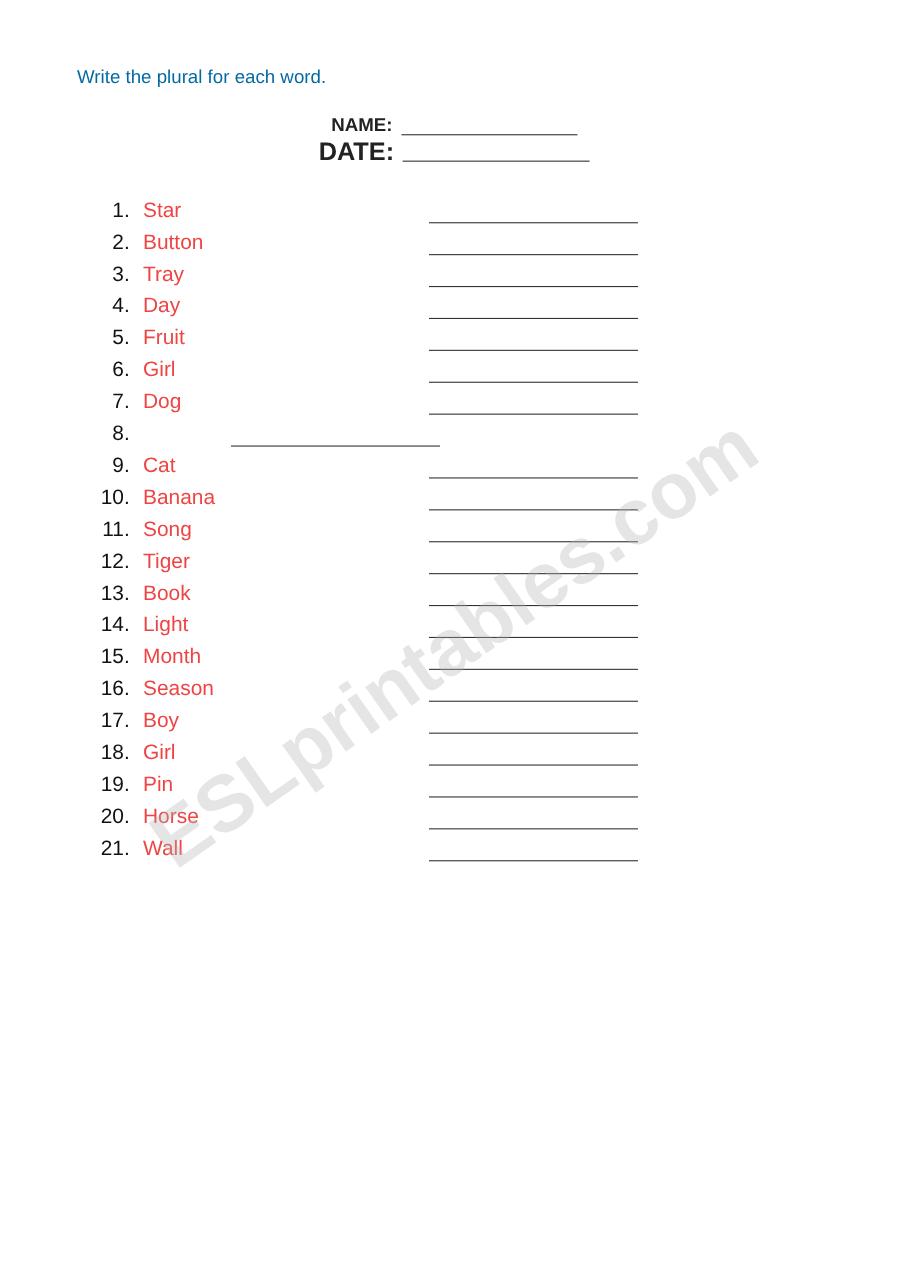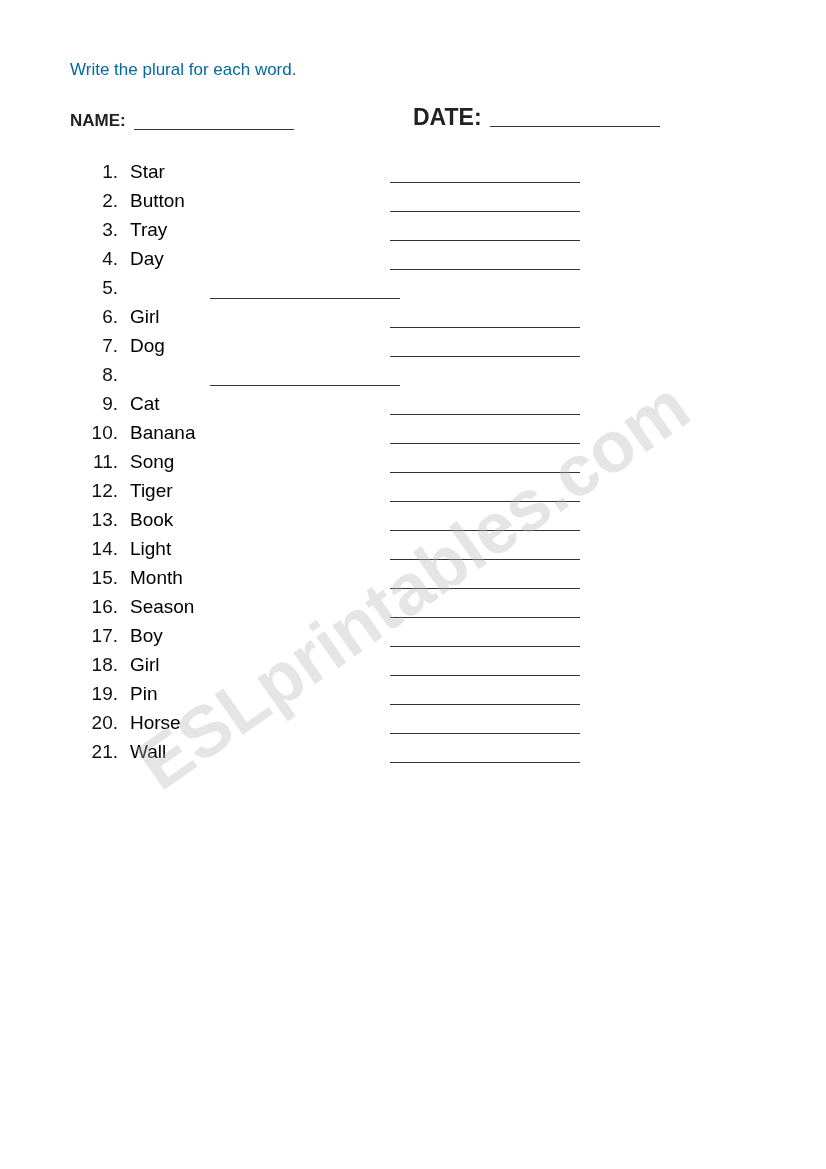--- a/index.html
+++ b/index.html
@@ -34,22 +34,22 @@
     }
 
     .instruction {
       font-size: 17px;
       margin-bottom: 24px;
       color: #0369a1;
     }
 
     .header-row {
       display: flex;
-      flex-direction: row;
-      align-items: flex-end;
+      flex-direction: column;
+      align-items: center;
       margin-bottom: 30px;
       gap: 0;
     }
 
     .name-field {
       display: flex;
       align-items: center;
       font-size: 17px;
       font-weight: bold;
       color: #222;
@@ -99,21 +99,21 @@
       text-align: right;
       padding-right: 12px;
       font-size: 19px;
       color: #111;
       flex-shrink: 0;
     }
 
     .item-word {
       width: 180px;
       font-size: 19px;
-      color: #000000;
+      color: #ef4444;
       flex-shrink: 0;
     }
 
     .answer-line {
       border-bottom: 1.5px solid #333;
       width: 190px;
       height: 18px;
       margin-left: 80px;
       flex-shrink: 0;
     }
@@ -152,20 +152,21 @@
       <span class="item-word">Tray</span>
       <span class="answer-line"></span>
     </li>
     <li>
       <span class="item-number">4.</span>
       <span class="item-word">Day</span>
       <span class="answer-line"></span>
     </li>
     <li>
       <span class="item-number">5.</span>
+      <span class="item-word">Fruit</span>
       <span class="answer-line"></span>
     </li>
     <li>
       <span class="item-number">6.</span>
       <span class="item-word">Girl</span>
       <span class="answer-line"></span>
     </li>
     <li>
       <span class="item-number">7.</span>
       <span class="item-word">Dog</span>

